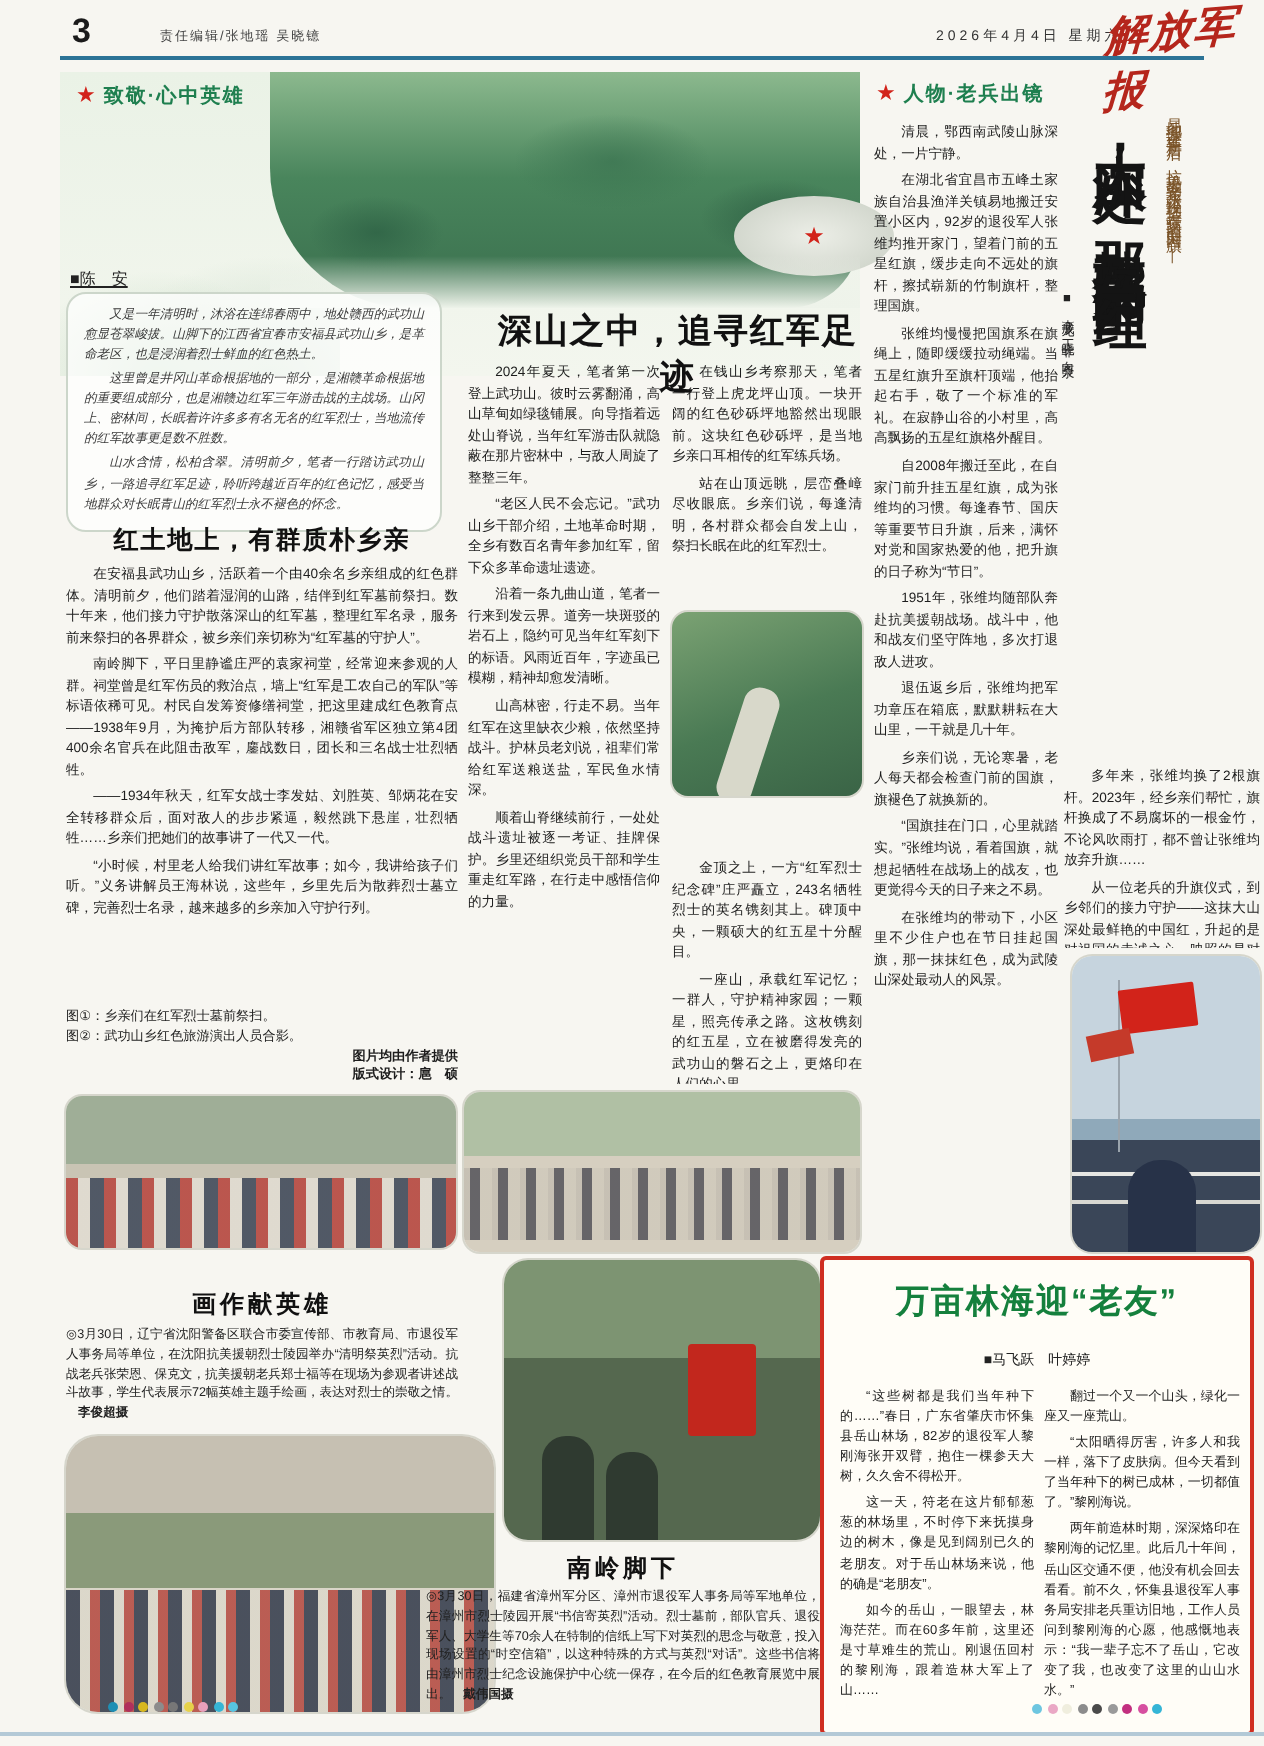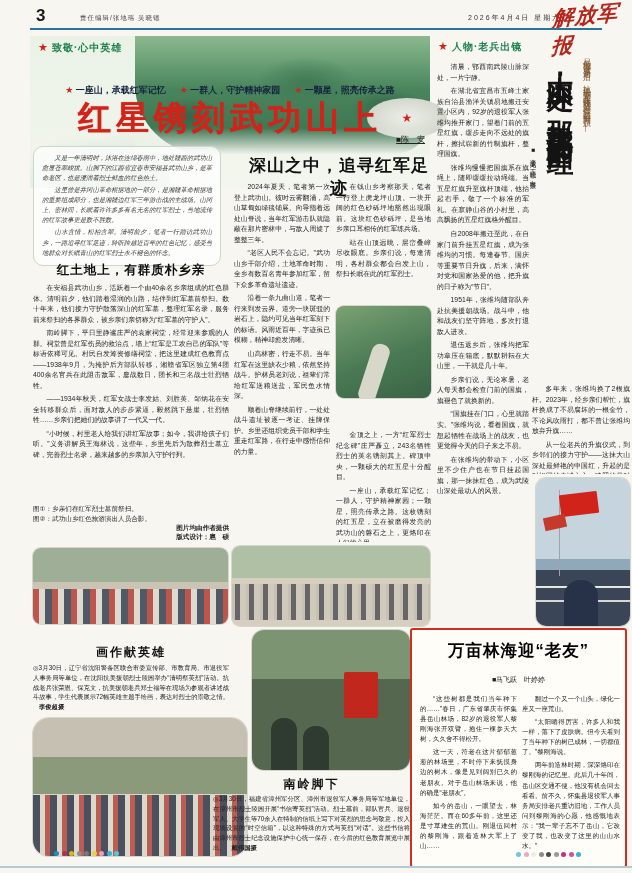--- a/index.html
+++ b/index.html
@@ -30,21 +30,21 @@
          background:radial-gradient(#eceee7,#c8cec3);display:flex;align-items:center;justify-content:center;}
   .plaza-star{color:#d2231a;font-size:12px;}
   .mist{left:0;bottom:0;width:100%;height:26px;background:linear-gradient(transparent,#eef3ea);}
   .tag{font-size:10px;font-weight:bold;color:#1e7f4f;letter-spacing:1px;}
   .tag .star{color:#d2231a;margin-right:3px;font-size:11px;}
   .kicker{width:380px;text-align:center;font-size:9px;color:#15233f;}
   .kick{margin:0 7px;font-weight:bold;}
   .kick::before{content:"★ ";color:#d2231a;}
   .feat-title{width:390px;text-align:center;font-size:33px;font-weight:900;color:#d2231a;
               letter-spacing:5px;text-shadow:0 0 1px #d2231a;}
-  .feat-byline{width:390px;text-align:right;font-size:8px;color:#222;text-decoration:underline;}
+  .feat-byline{width:390px;text-align:left;font-size:8px;color:#222;text-decoration:underline;}
   
   .introbox{left:33px;top:146px;width:188px;height:120px;box-sizing:border-box;
             background:rgba(255,255,255,.72);border:1px solid #ccd6ca;border-radius:10px;
             padding:6px 8px;overflow:hidden;}
   .introbox p{margin:0 0 2px;text-indent:2em;font-size:6.3px;line-height:1.6;color:#3a3a3a;
               font-family:"DejaVu Serif",serif;font-style:italic;text-align:justify;}
   .colhead{font-weight:900;color:#111;text-align:center;}
   .h-a{left:33px;top:262px;width:196px;font-size:12.5px;letter-spacing:1px;}
   .h-b{left:248px;top:154px;width:182px;font-size:17px;letter-spacing:1px;}
   .h-c{left:336px;top:414px;width:95px;font-size:9.5px;}
@@ -96,21 +96,21 @@
   .r-body{left:437px;top:62px;width:92px;height:566px;}
   .vert{writing-mode:vertical-rl;}
   .v-lede{left:580px;top:52px;height:312px;font-size:8px;letter-spacing:2px;color:#7a5328;
           font-family:"DejaVu Serif",serif;}
   .v-title{left:542px;top:52px;height:412px;font-size:27px;font-weight:900;color:#141414;letter-spacing:4px;}
   .v-byline{left:528px;top:146px;height:104px;font-size:6.5px;color:#222;writing-mode:vertical-lr;letter-spacing:1px;}
   .r-tail{left:532px;top:384px;width:98px;height:90px;}
   
   .redbox{left:410px;top:628px;width:217px;height:240px;box-sizing:border-box;
           border:2.5px solid #cf2e21;border-radius:3px;background:#fffdf7;}
-  .box-title{width:100%;text-align:center;font-size:16.5px;font-weight:900;color:#000000;letter-spacing:1px;}
+  .box-title{width:100%;text-align:center;font-size:16.5px;font-weight:900;color:#15803d;letter-spacing:1px;}
   .box-byline{width:100%;text-align:center;font-size:7px;color:#222;}
   .box-col{font-size:6.5px;line-height:1.55;text-align:justify;color:#1d1d1d;overflow:hidden;}
   .box-col p{margin:0 0 3px;text-indent:2em;}
   .b-c1{left:420px;top:694px;width:97px;height:156px;}
   .b-c2{left:522px;top:694px;width:98px;height:156px;}
   
   .dots{display:flex;gap:2.5px;}
   .dot{width:5px;height:5px;border-radius:50%;display:inline-block;}
 </style>
 </head>
@@ -128,22 +128,20 @@
     <div class="abs hills"></div>
     <div class="abs forest">
       <div class="abs plaza">
         <span class="plaza-star">★</span>
       </div>
       <div class="abs mist"></div>
     </div>
     <div class="abs tag" style="left:8px;top:5px;">
       <span class="star">★</span><span>致敬·心中英雄</span>
     </div>
-    <div class="abs kicker" style="left:10px;top:48px;"><span class="kick">一座山，承载红军记忆</span><span class="kick">一群人，守护精神家园</span><span class="kick">一颗星，照亮传承之路</span></div>
-    <div class="abs feat-title" style="left:5px;top:60px;">红星镌刻武功山上</div>
     <div class="abs feat-byline" style="left:5px;top:98px;">■陈　安</div>
   </div>
 
   <div class="abs introbox">
       <p>又是一年清明时，沐浴在连绵春雨中，地处赣西的武功山愈显苍翠峻拔。山脚下的江西省宜春市安福县武功山乡，是革命老区，也是浸润着烈士鲜血的红色热土。</p>
       <p>这里曾是井冈山革命根据地的一部分，是湘赣革命根据地的重要组成部分，也是湘赣边红军三年游击战的主战场。山冈上、密林间，长眠着许许多多有名无名的红军烈士，当地流传的红军故事更是数不胜数。</p>
       <p>山水含情，松柏含翠。清明前夕，笔者一行踏访武功山乡，一路追寻红军足迹，聆听跨越近百年的红色记忆，感受当地群众对长眠青山的红军烈士永不褪色的怀念。</p>
     </div>
 
   <div class="abs colhead h-a">红土地上，有群质朴乡亲</div>

